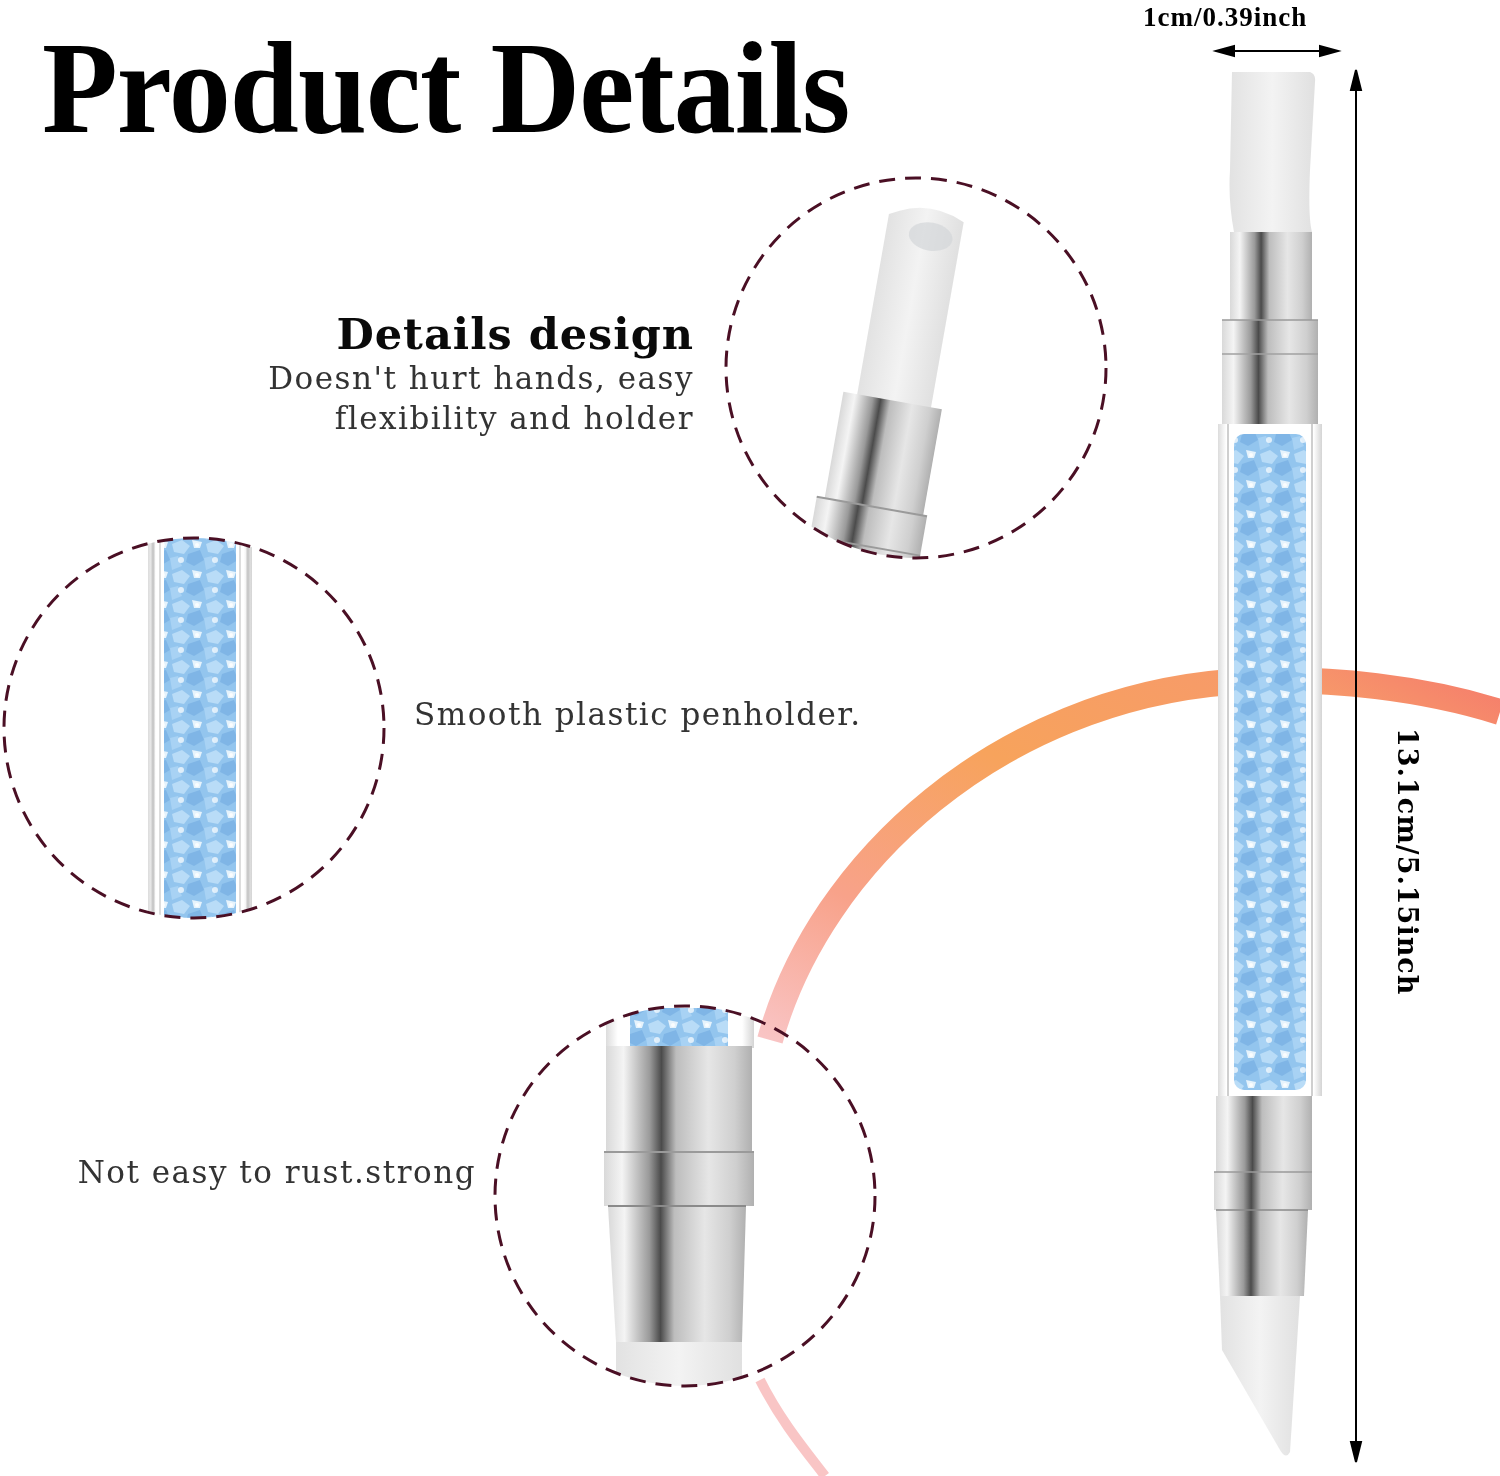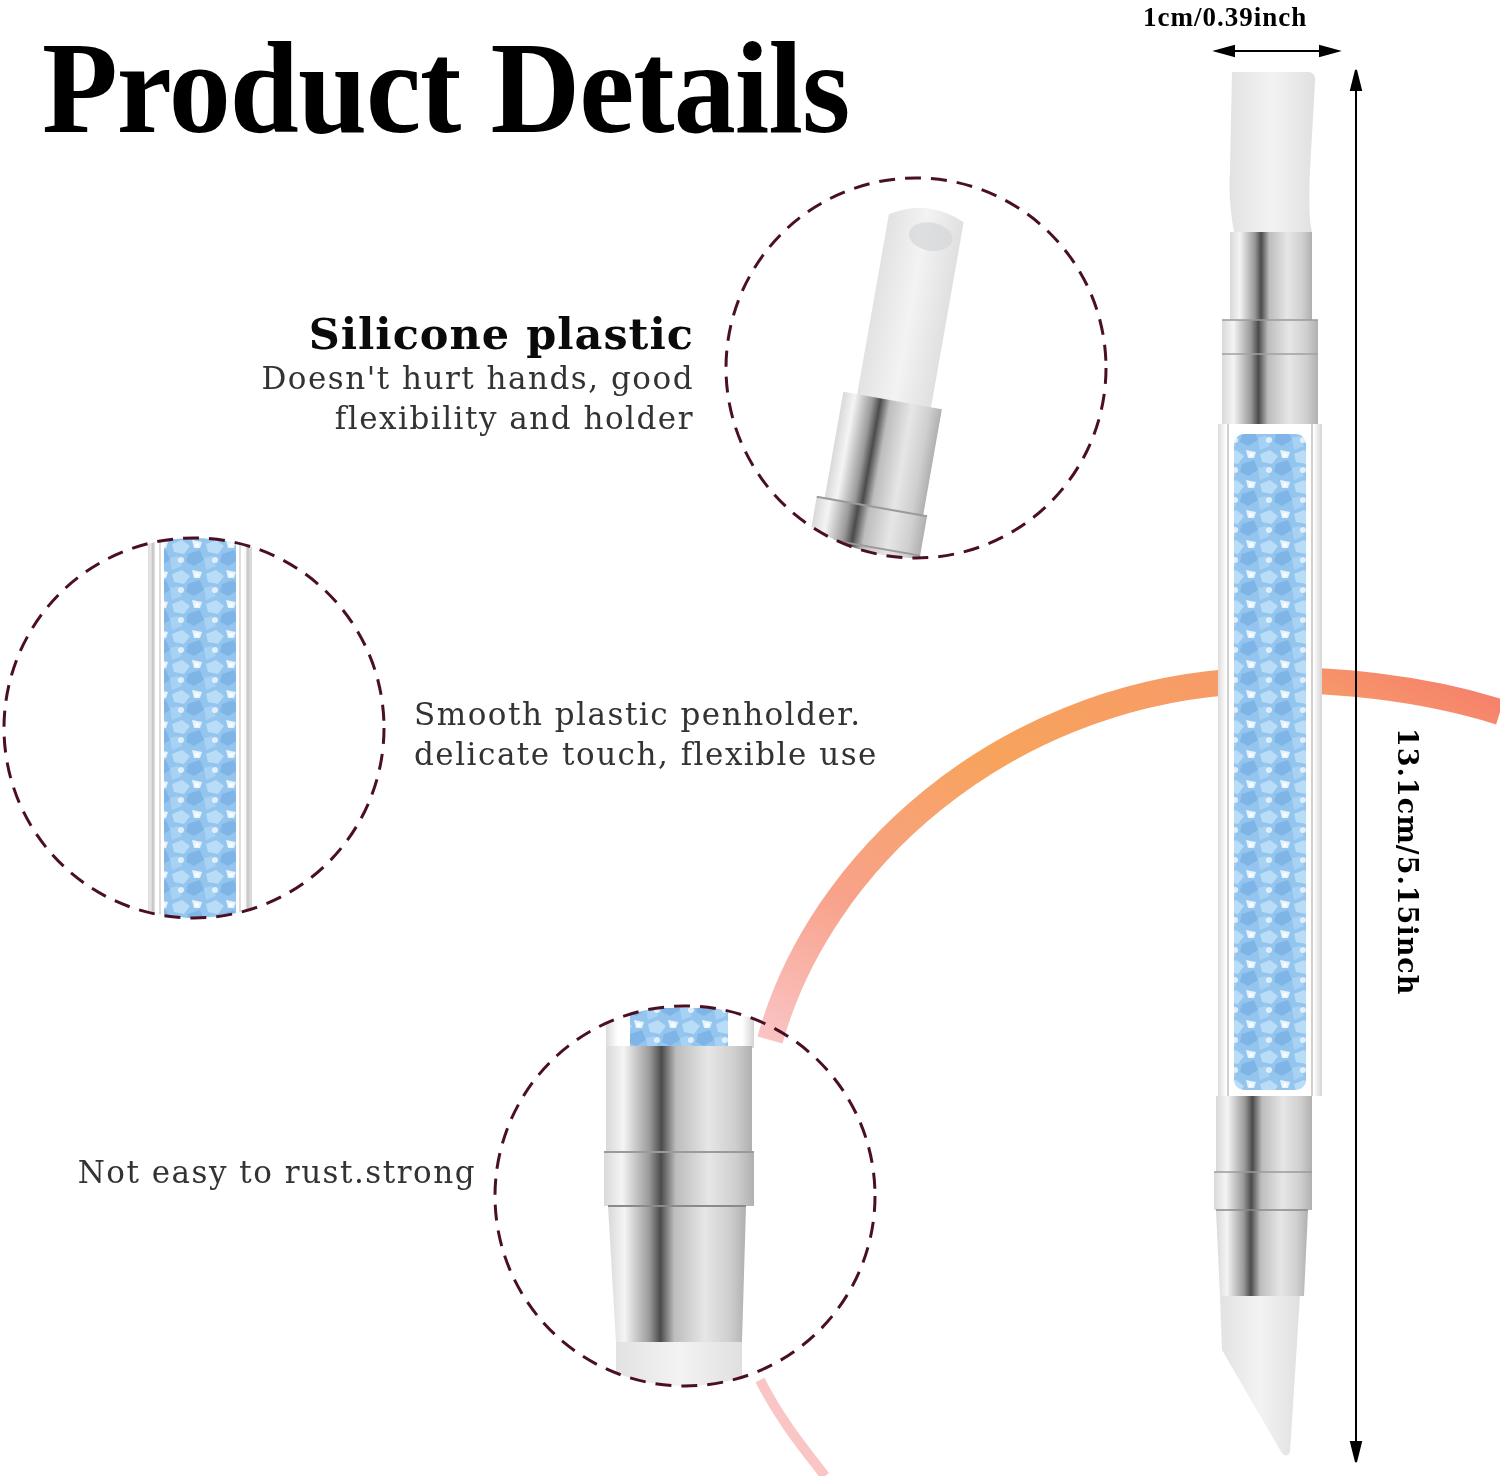--- a/index.html
+++ b/index.html
@@ -140,25 +140,24 @@
   </g>
   <circle cx="685" cy="1196" r="190" fill="none" stroke="#4a0f24" stroke-width="3" stroke-dasharray="16 10"></circle>
 </svg>
 
 <div class="abs title">Product Details</div>
 
 <div class="abs dim-h">1cm/0.39inch</div>
 <div class="abs dim-v">13.1cm/5.15inch</div>
 
 <div class="abs right" style="right:806px; top:310px;">
-  <div class="feat-title">Silicone plastic</div>
-  <div class="feat-desc">Doesn't hurt hands, good</div>
+  <div class="feat-title">Details design</div>
+  <div class="feat-desc">Doesn't hurt hands, easy</div>
   <div class="feat-desc">flexibility and holder</div>
 </div>
 
 <div class="abs" style="left:414px; top:694px;">
   <div class="feat-desc">Smooth plastic penholder.</div>
-  <div class="feat-desc">delicate touch, flexible use</div>
 </div>
 
 <div class="abs right" style="right:1024px; top:1152px;">
   <div class="feat-desc">Not easy to rust.strong</div>
 </div>
 
 </body></html>

